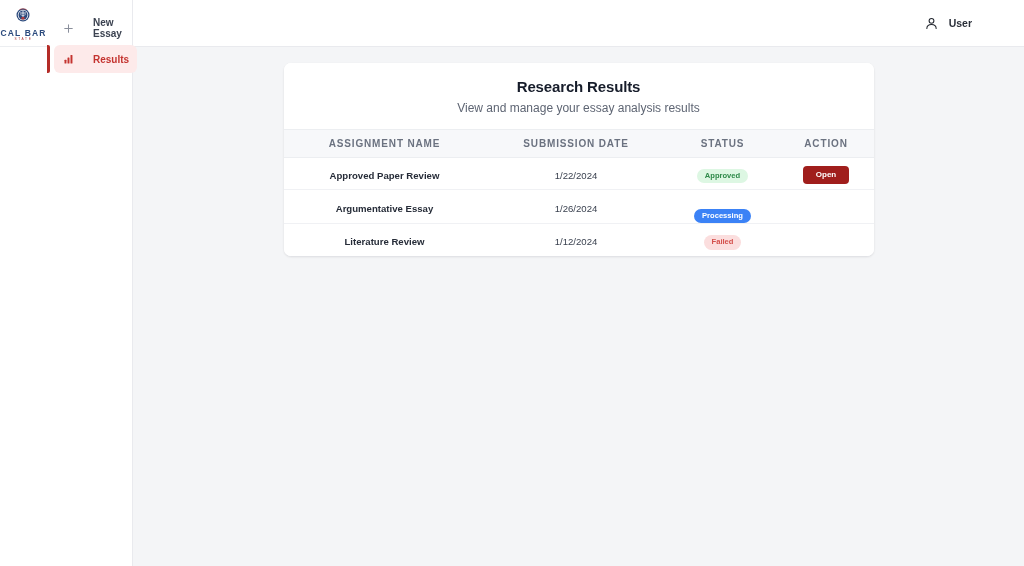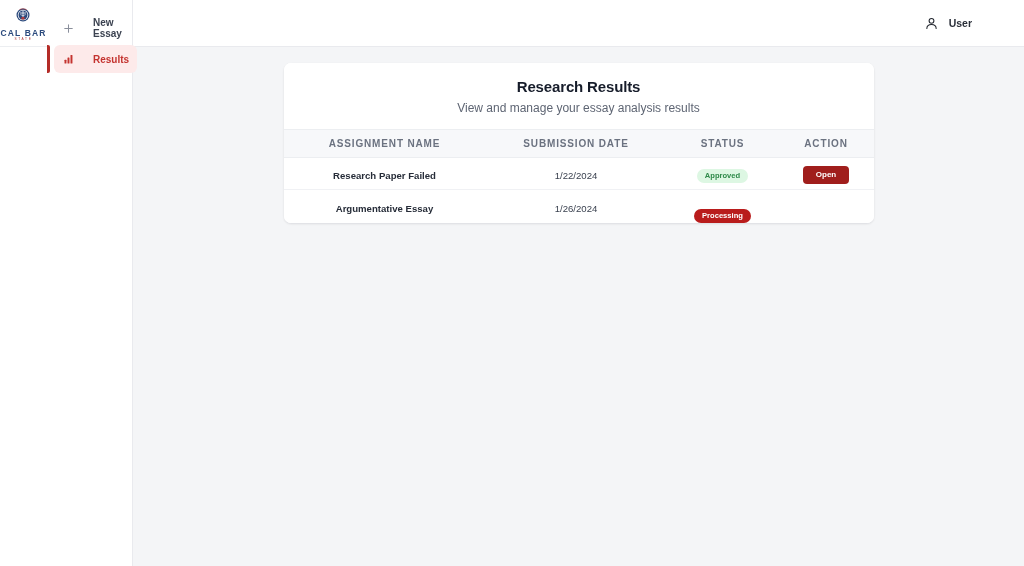--- a/index.html
+++ b/index.html
@@ -274,21 +274,21 @@
     display: inline-block;
     font-size: 7.6px;
     font-weight: 600;
     padding: 3px 8px;
     border-radius: 9px;
     line-height: 1.1;
     white-space: nowrap;
   }
 
   .badge.approved  { background: #ddf7e3; color: #2f8a4a; }
-  .badge.processing{ background: #b91c1c; color: #ffffff; margin-top: 19px; }
+  .badge.processing{ background: #3b82f6; color: #ffffff; margin-top: 19px; }
   .badge.failed    { background: #fbdede; color: #d4504c; }
 
   .open-btn {
     display: inline-block;
     background: #a01e1c;
     color: #ffffff;
     font-size: 8px;
     font-weight: 700;
     border: none;
     border-radius: 4px;
@@ -385,31 +385,37 @@
           <thead>
             <tr>
               <th>ASSIGNMENT NAME</th>
               <th>SUBMISSION DATE</th>
               <th>STATUS</th>
               <th>ACTION</th>
             </tr>
           </thead>
           <tbody id="results-body">
               <tr>
-                <td><span class="cell-name">Research Paper Failed</span></td>
+                <td><span class="cell-name">Approved Paper Review</span></td>
                 <td><span class="cell-date">1/22/2024</span></td>
                 <td><span class="badge approved">Approved</span></td>
                 <td><button class="open-btn">Open</button></td>
               </tr>
               <tr>
                 <td><span class="cell-name">Argumentative Essay</span></td>
                 <td><span class="cell-date">1/26/2024</span></td>
                 <td><span class="badge processing">Processing</span></td>
                 <td><span class="empty-action"></span></td>
               </tr>
+              <tr>
+                <td><span class="cell-name">Literature Review</span></td>
+                <td><span class="cell-date">1/12/2024</span></td>
+                <td><span class="badge failed">Failed</span></td>
+                <td><span class="empty-action"></span></td>
+              </tr>
             </tbody>
         </table>
 
       </section>
 
     </main>
   </div>
 </div>
 
 </body></html>

